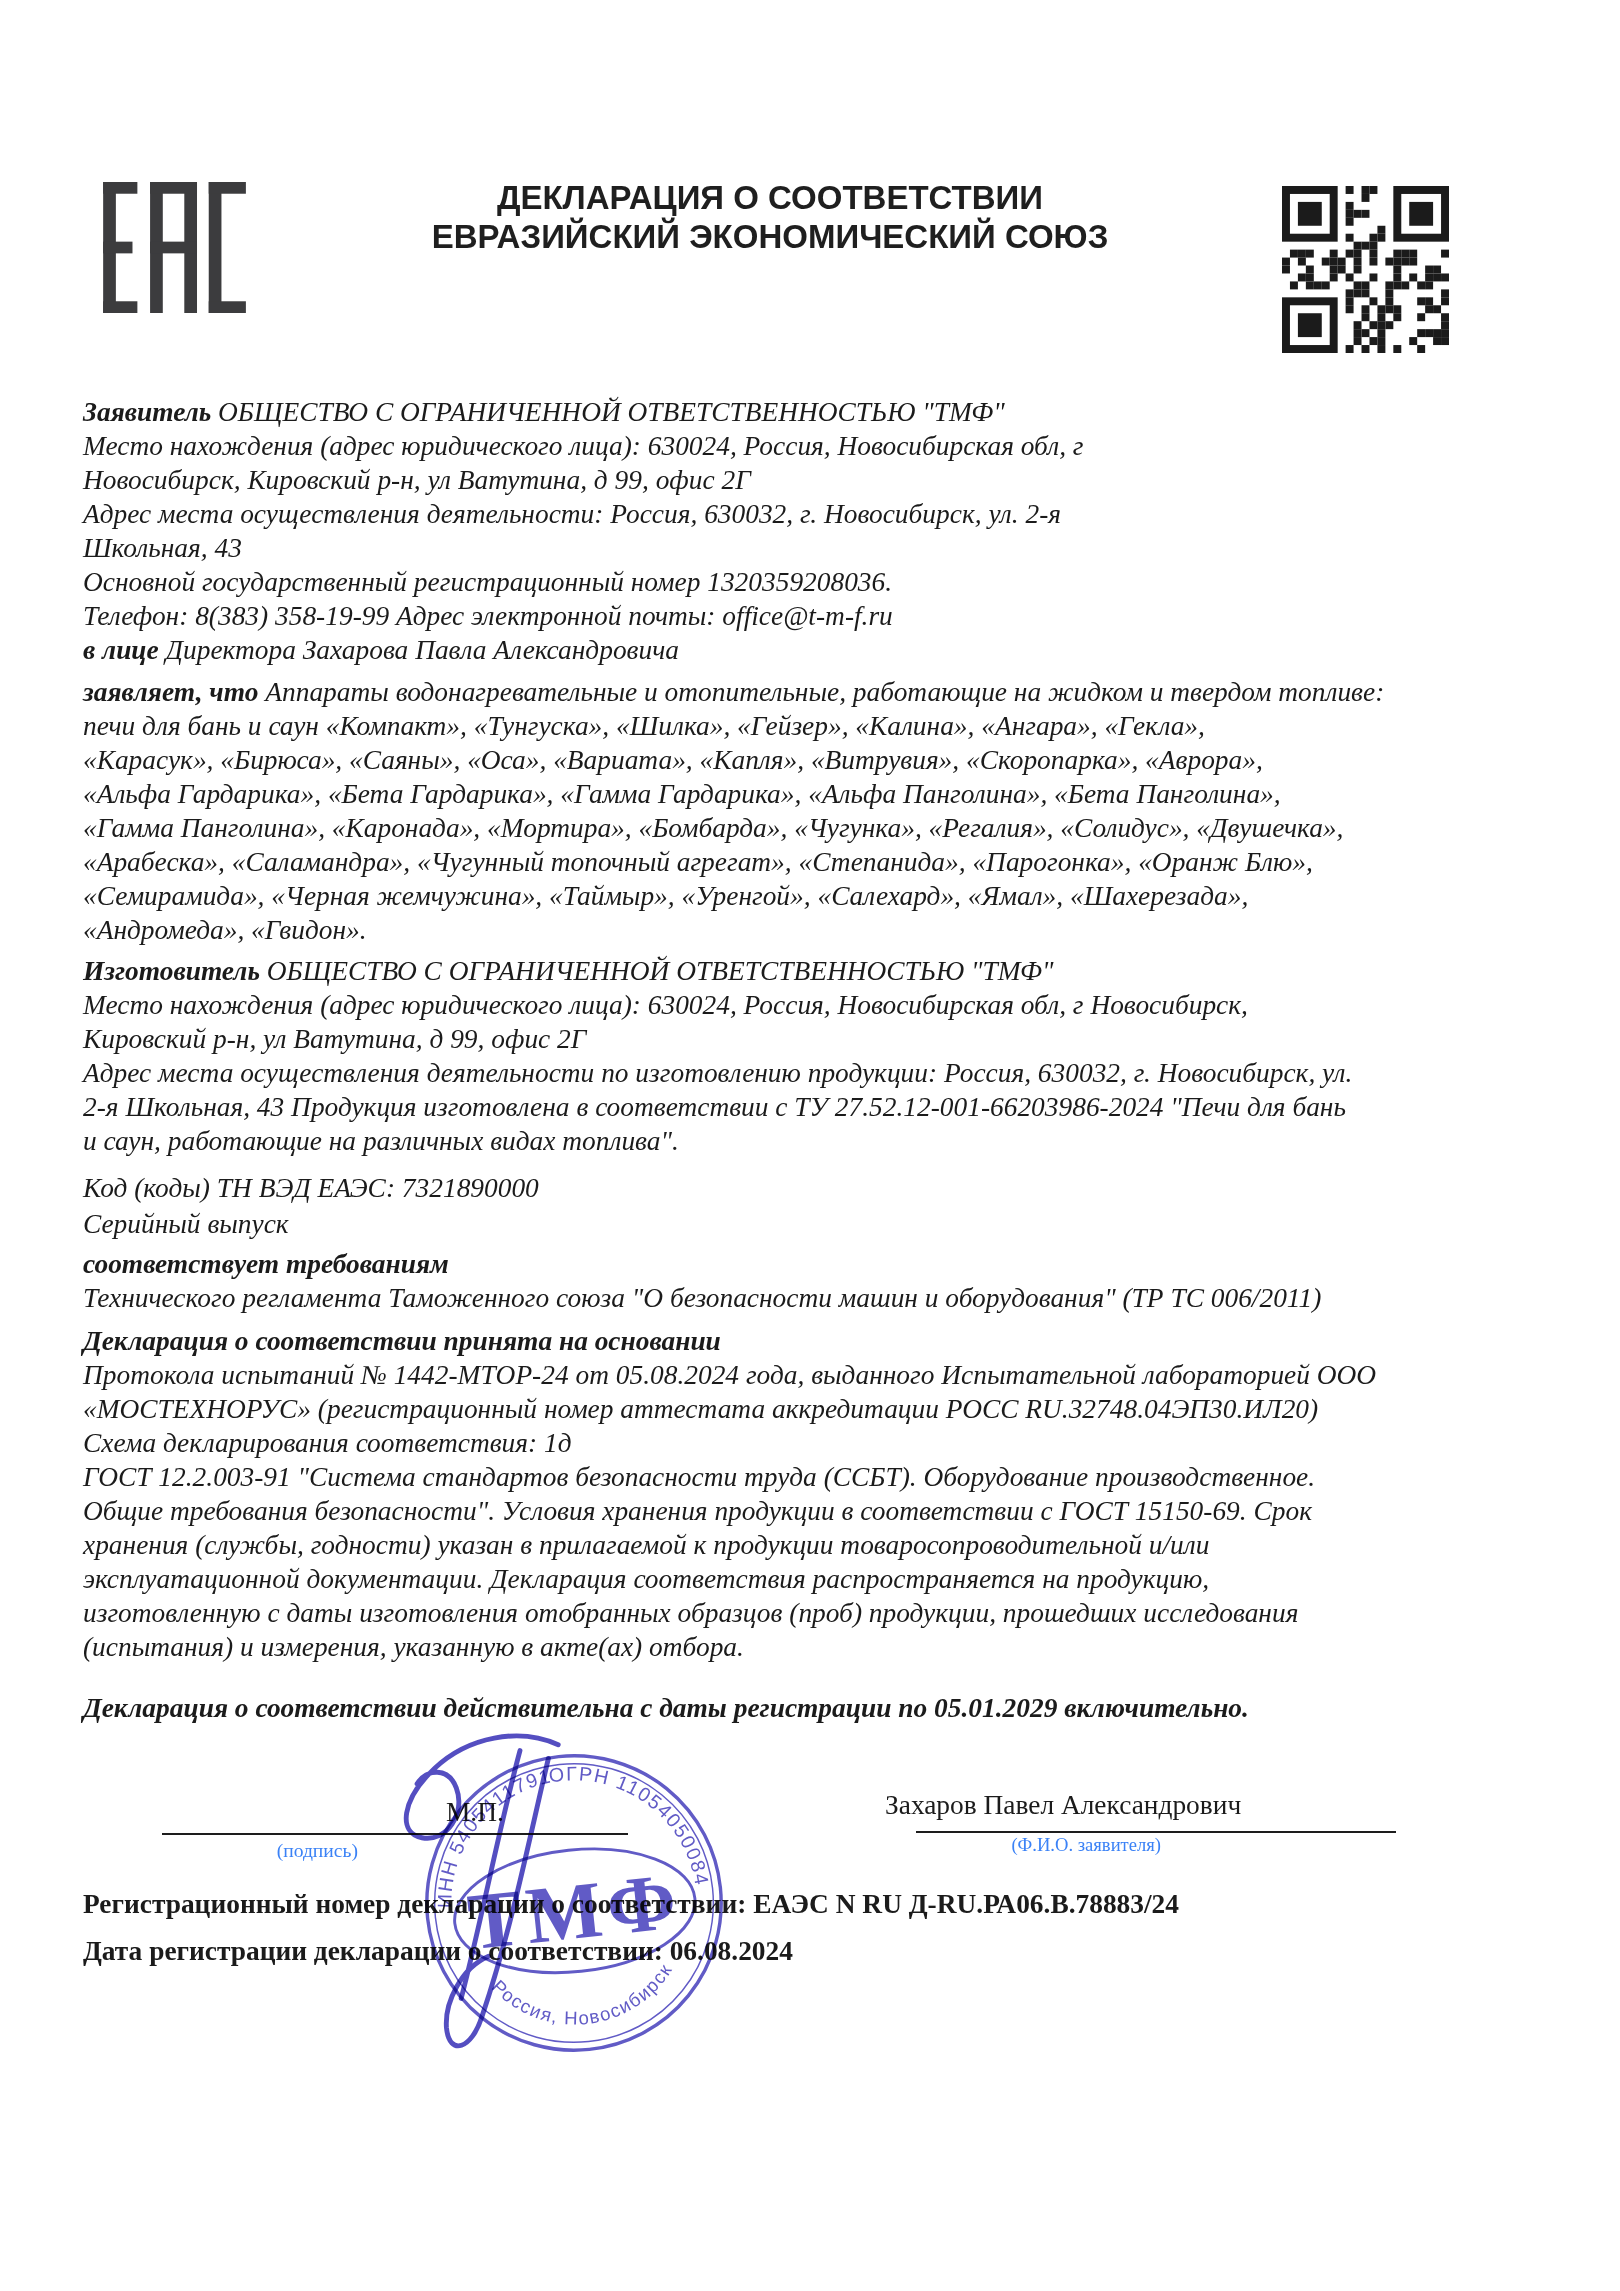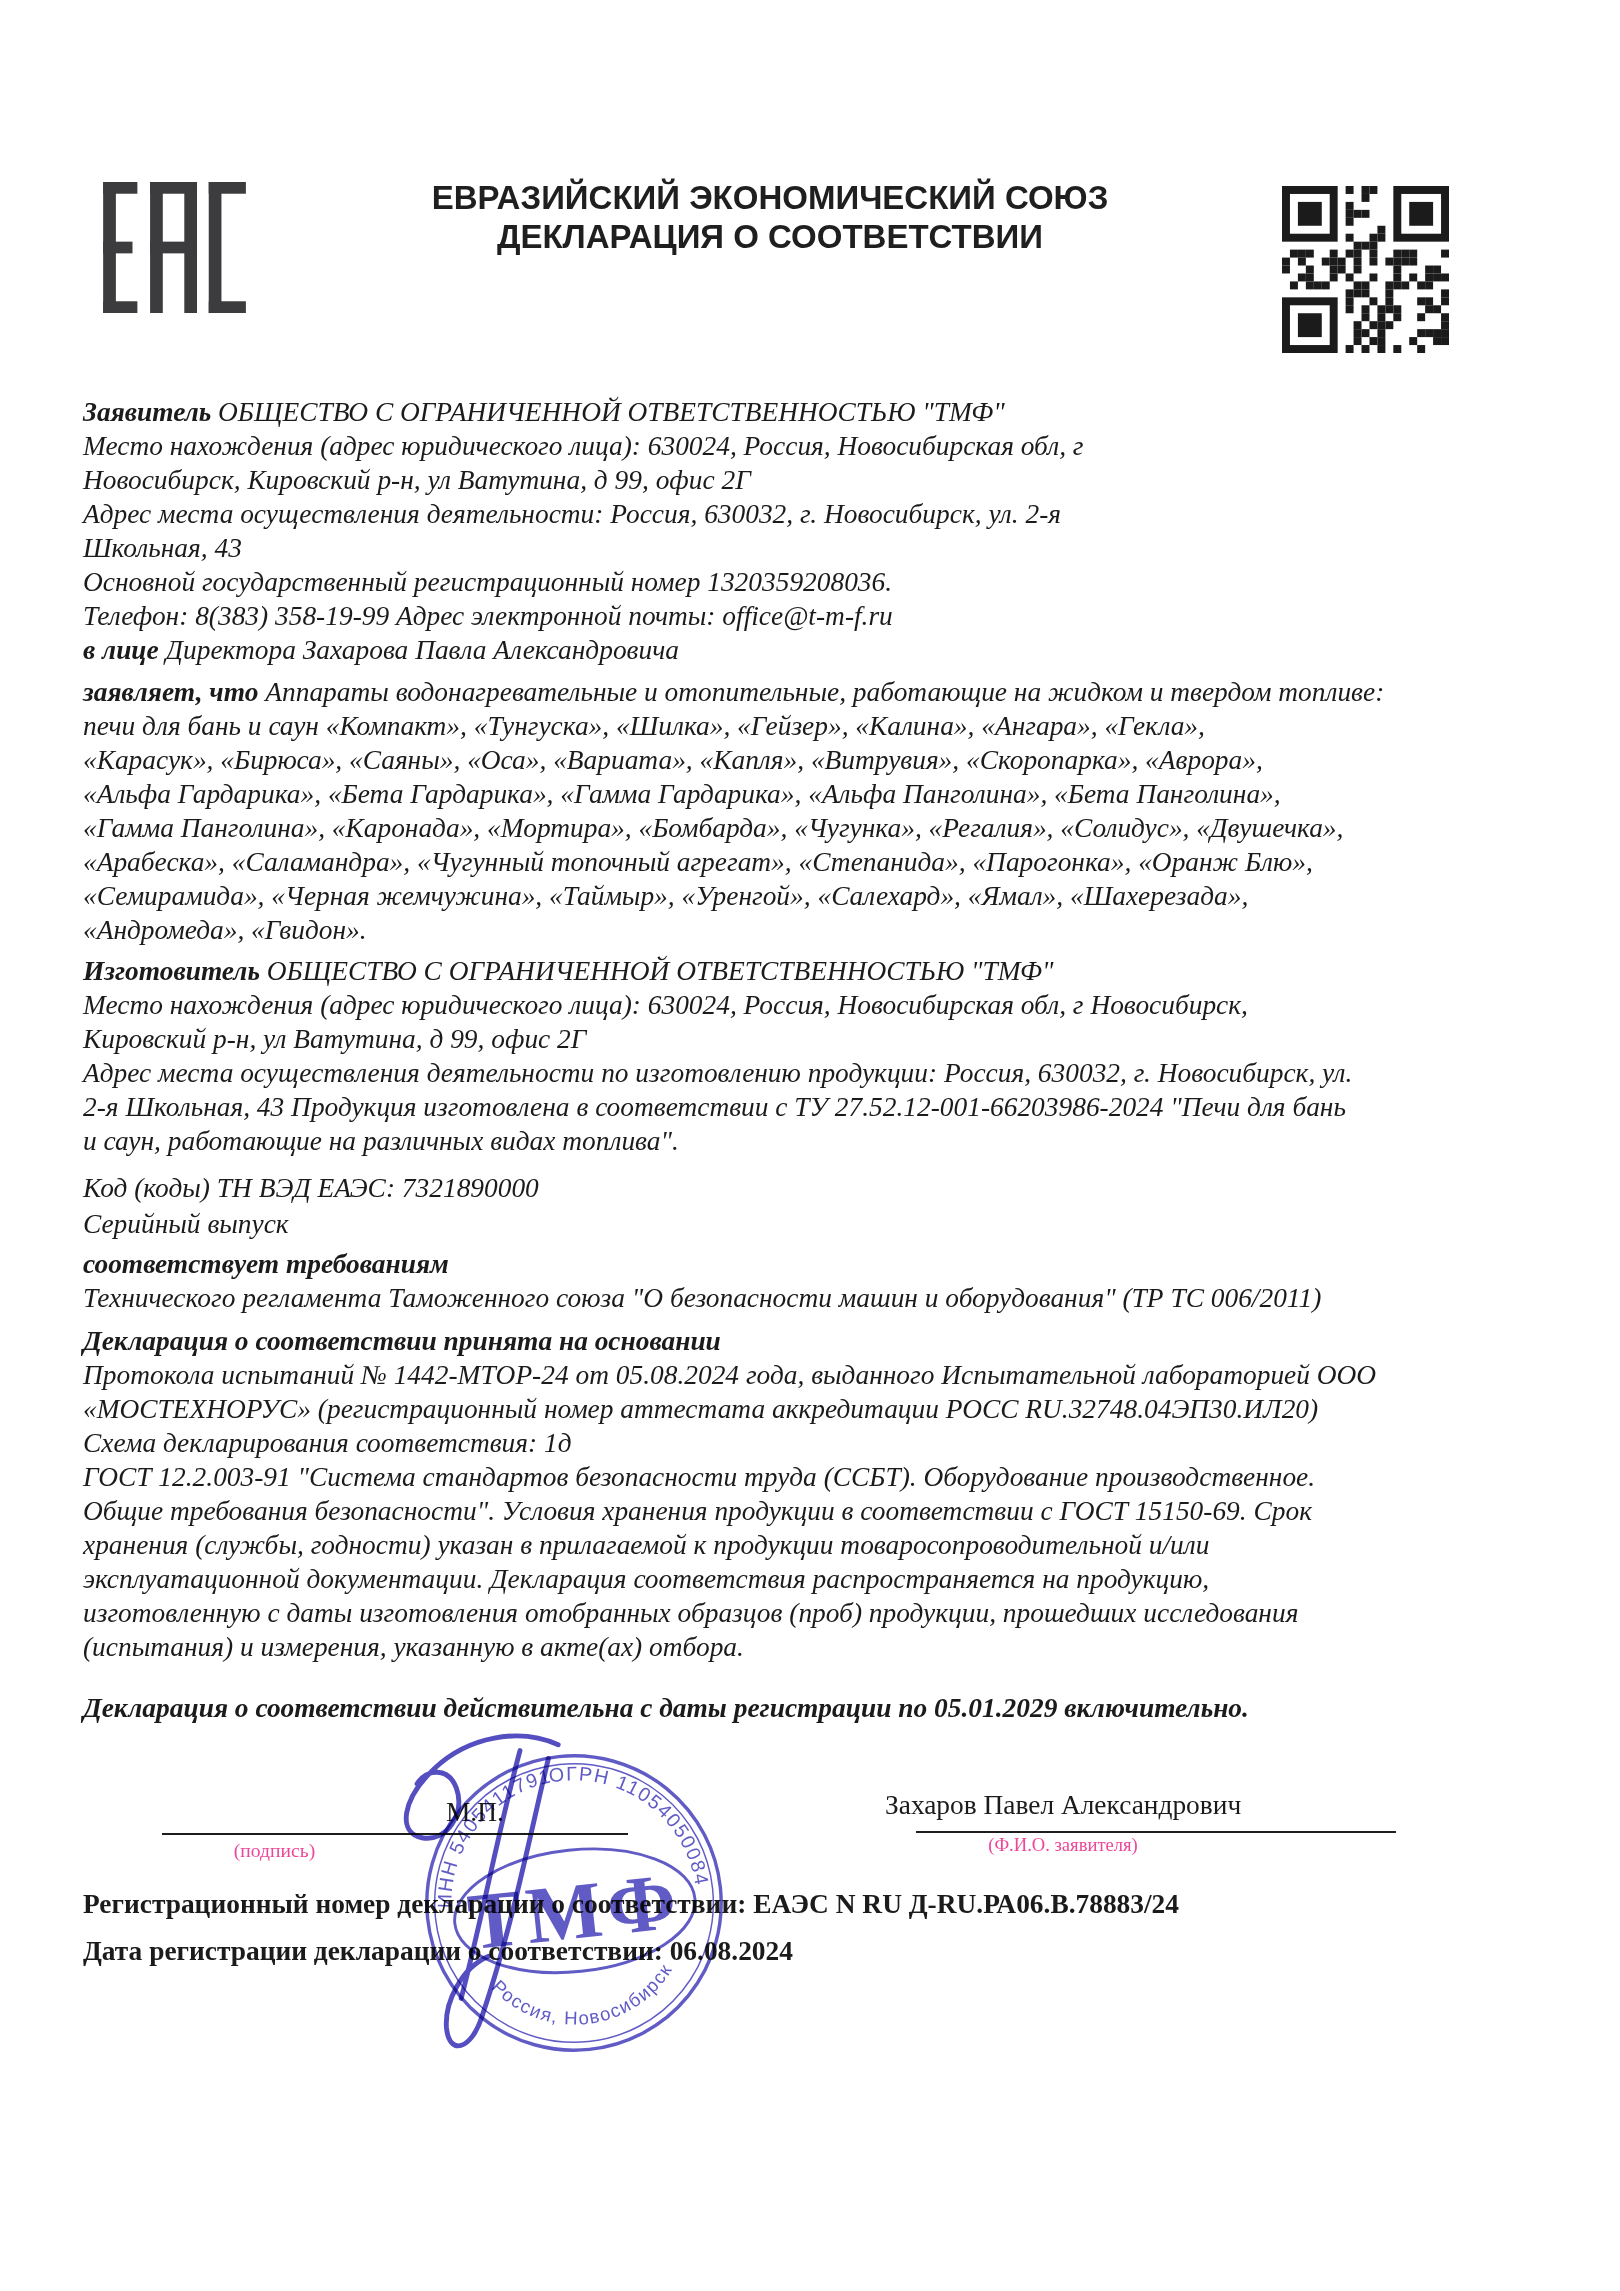--- a/index.html
+++ b/index.html
@@ -28,21 +28,21 @@
   .m-serial{margin-top:2px !important}
   .m-complies{margin-top:5.9px !important}
   .m-basis{margin-top:8.8px !important}
   .m-additional{margin-top:15.7px !important}
   .m-validity{margin-top:26.5px !important}
   
   .mp{position:absolute;left:446px;top:1797px;font-size:27.4px}
   .sig-line{position:absolute;height:0;border-top:2px solid #1d1d1d}
   .sig-line-left{left:162px;top:1833px;width:466px}
   .sig-line-right{left:916px;top:1831px;width:480px}
-  .caption{position:absolute;font-size:19.6px;text-align:center;color:#ec4899}
+  .caption{position:absolute;font-size:19.6px;text-align:right;color:#3b82f6}
   .cap-sign{left:191px;top:1840px;width:167px}
   .cap-fio{left:965px;top:1834px;width:196px;font-size:18.6px}
   .declarant{position:absolute;left:885px;top:1790px;font-size:27.4px}
   .reg-line{position:absolute;left:83px;font-size:27.4px;font-weight:700;white-space:nowrap}
   .reg-number{top:1889px}
   .reg-date{top:1936px}
   
   .stamp{position:absolute;left:417px;top:1746px;mix-blend-mode:multiply;opacity:.88;transform:rotate(-6deg)}
   .stamp text{font-family:"Liberation Sans",sans-serif}
   .stamp .tmf{font-family:"Liberation Serif",serif}
@@ -64,22 +64,22 @@
     <rect x="48" y="0" width="48" height="12"></rect>
     <rect x="48" y="61" width="48" height="12"></rect>
 
     <rect x="108" y="0" width="13" height="134"></rect>
     <rect x="108" y="0" width="38" height="12"></rect>
     <rect x="108" y="122" width="38" height="12"></rect>
   </g>
 </svg>
 
 <div class="doc-title">
+  <div>ДЕКЛАРАЦИЯ О СООТВЕТСТВИИ</div>
   <div>ЕВРАЗИЙСКИЙ ЭКОНОМИЧЕСКИЙ СОЮЗ</div>
-  <div>ДЕКЛАРАЦИЯ О СООТВЕТСТВИИ</div>
 </div>
 
 <svg class="qr" width="167" height="167" viewBox="0 0 168 168">
     <g fill="#1b1b1b">
       <rect x="64" y="0" width="8" height="8"></rect>
       <rect x="80" y="0" width="8" height="8"></rect>
       <rect x="88" y="0" width="8" height="8"></rect>
       <rect x="80" y="8" width="8" height="8"></rect>
       <rect x="64" y="16" width="8" height="8"></rect>
       <rect x="64" y="24" width="8" height="8"></rect>

